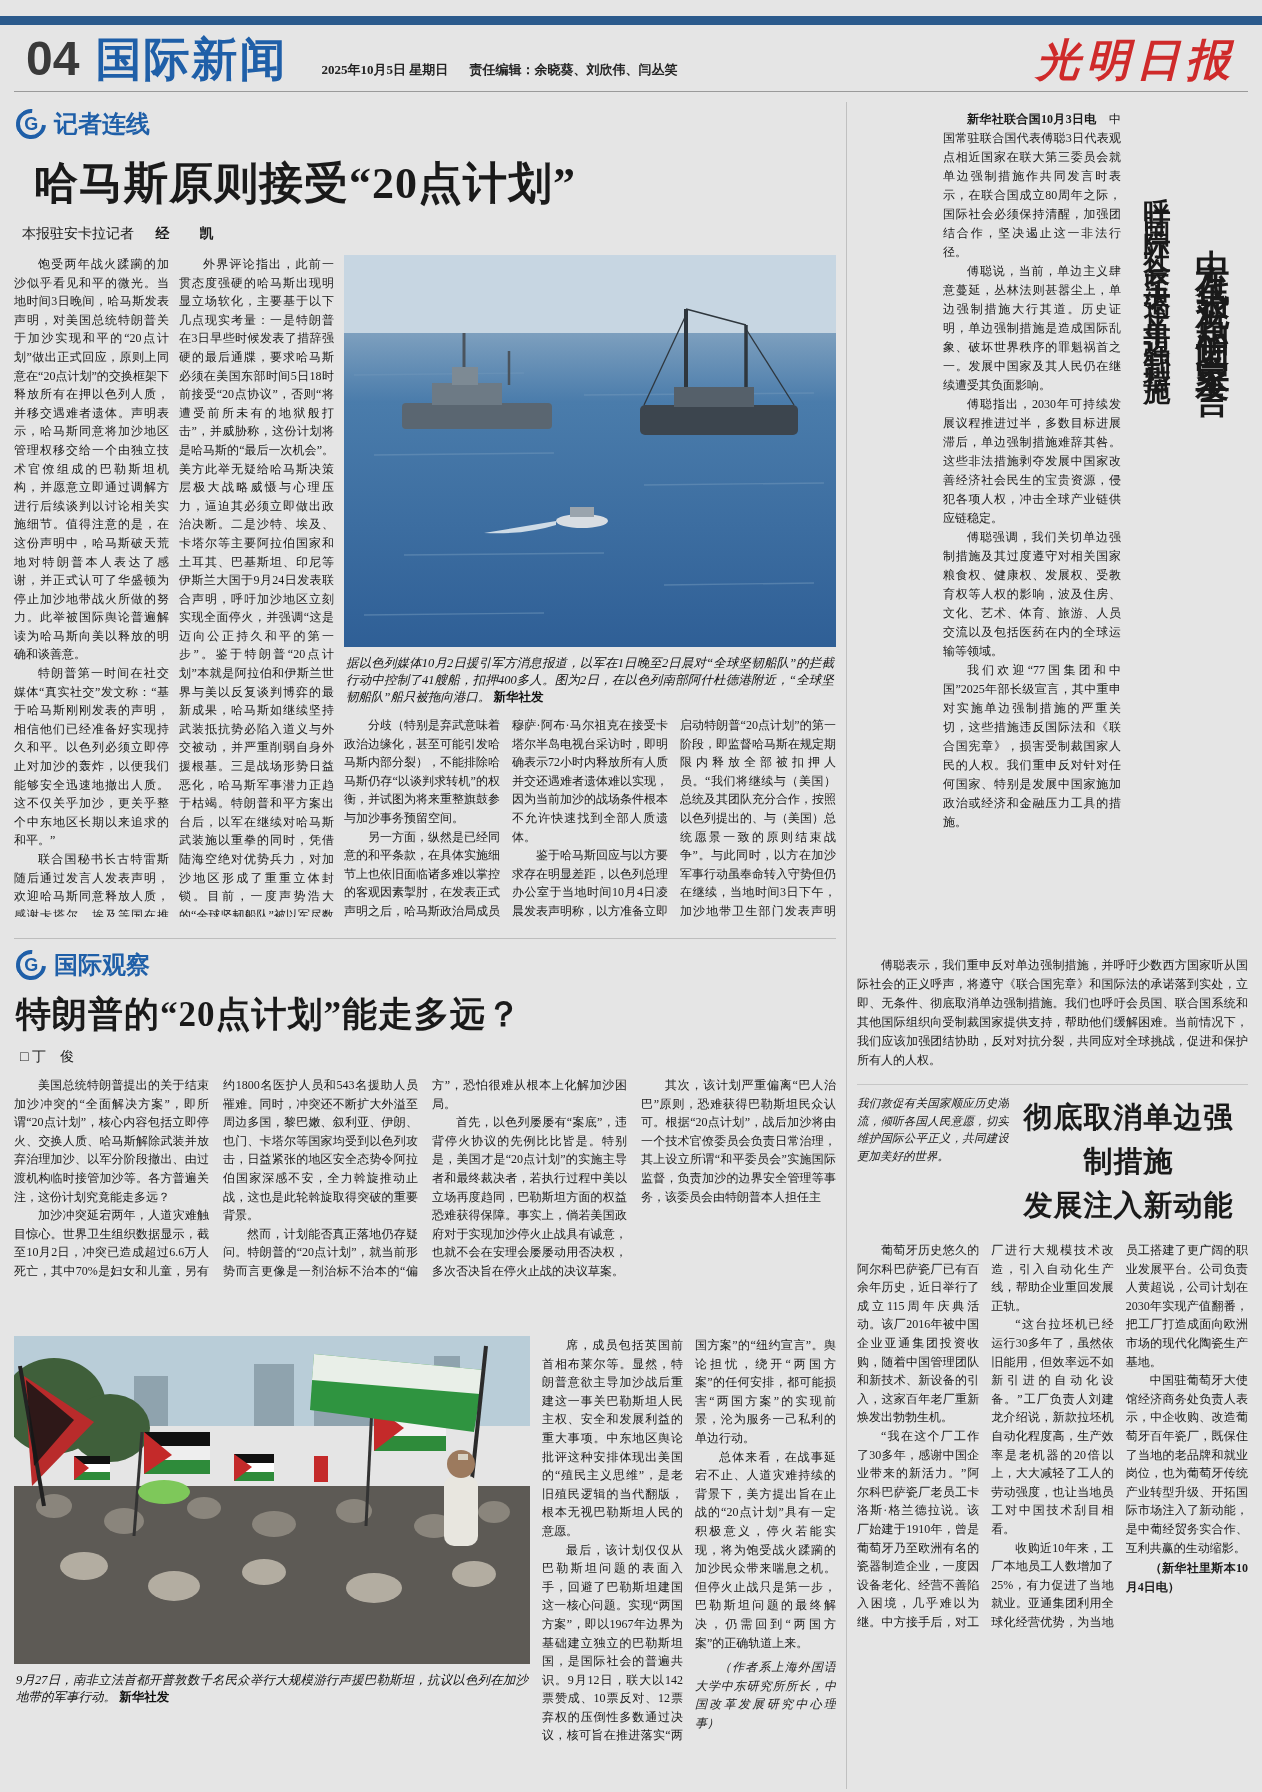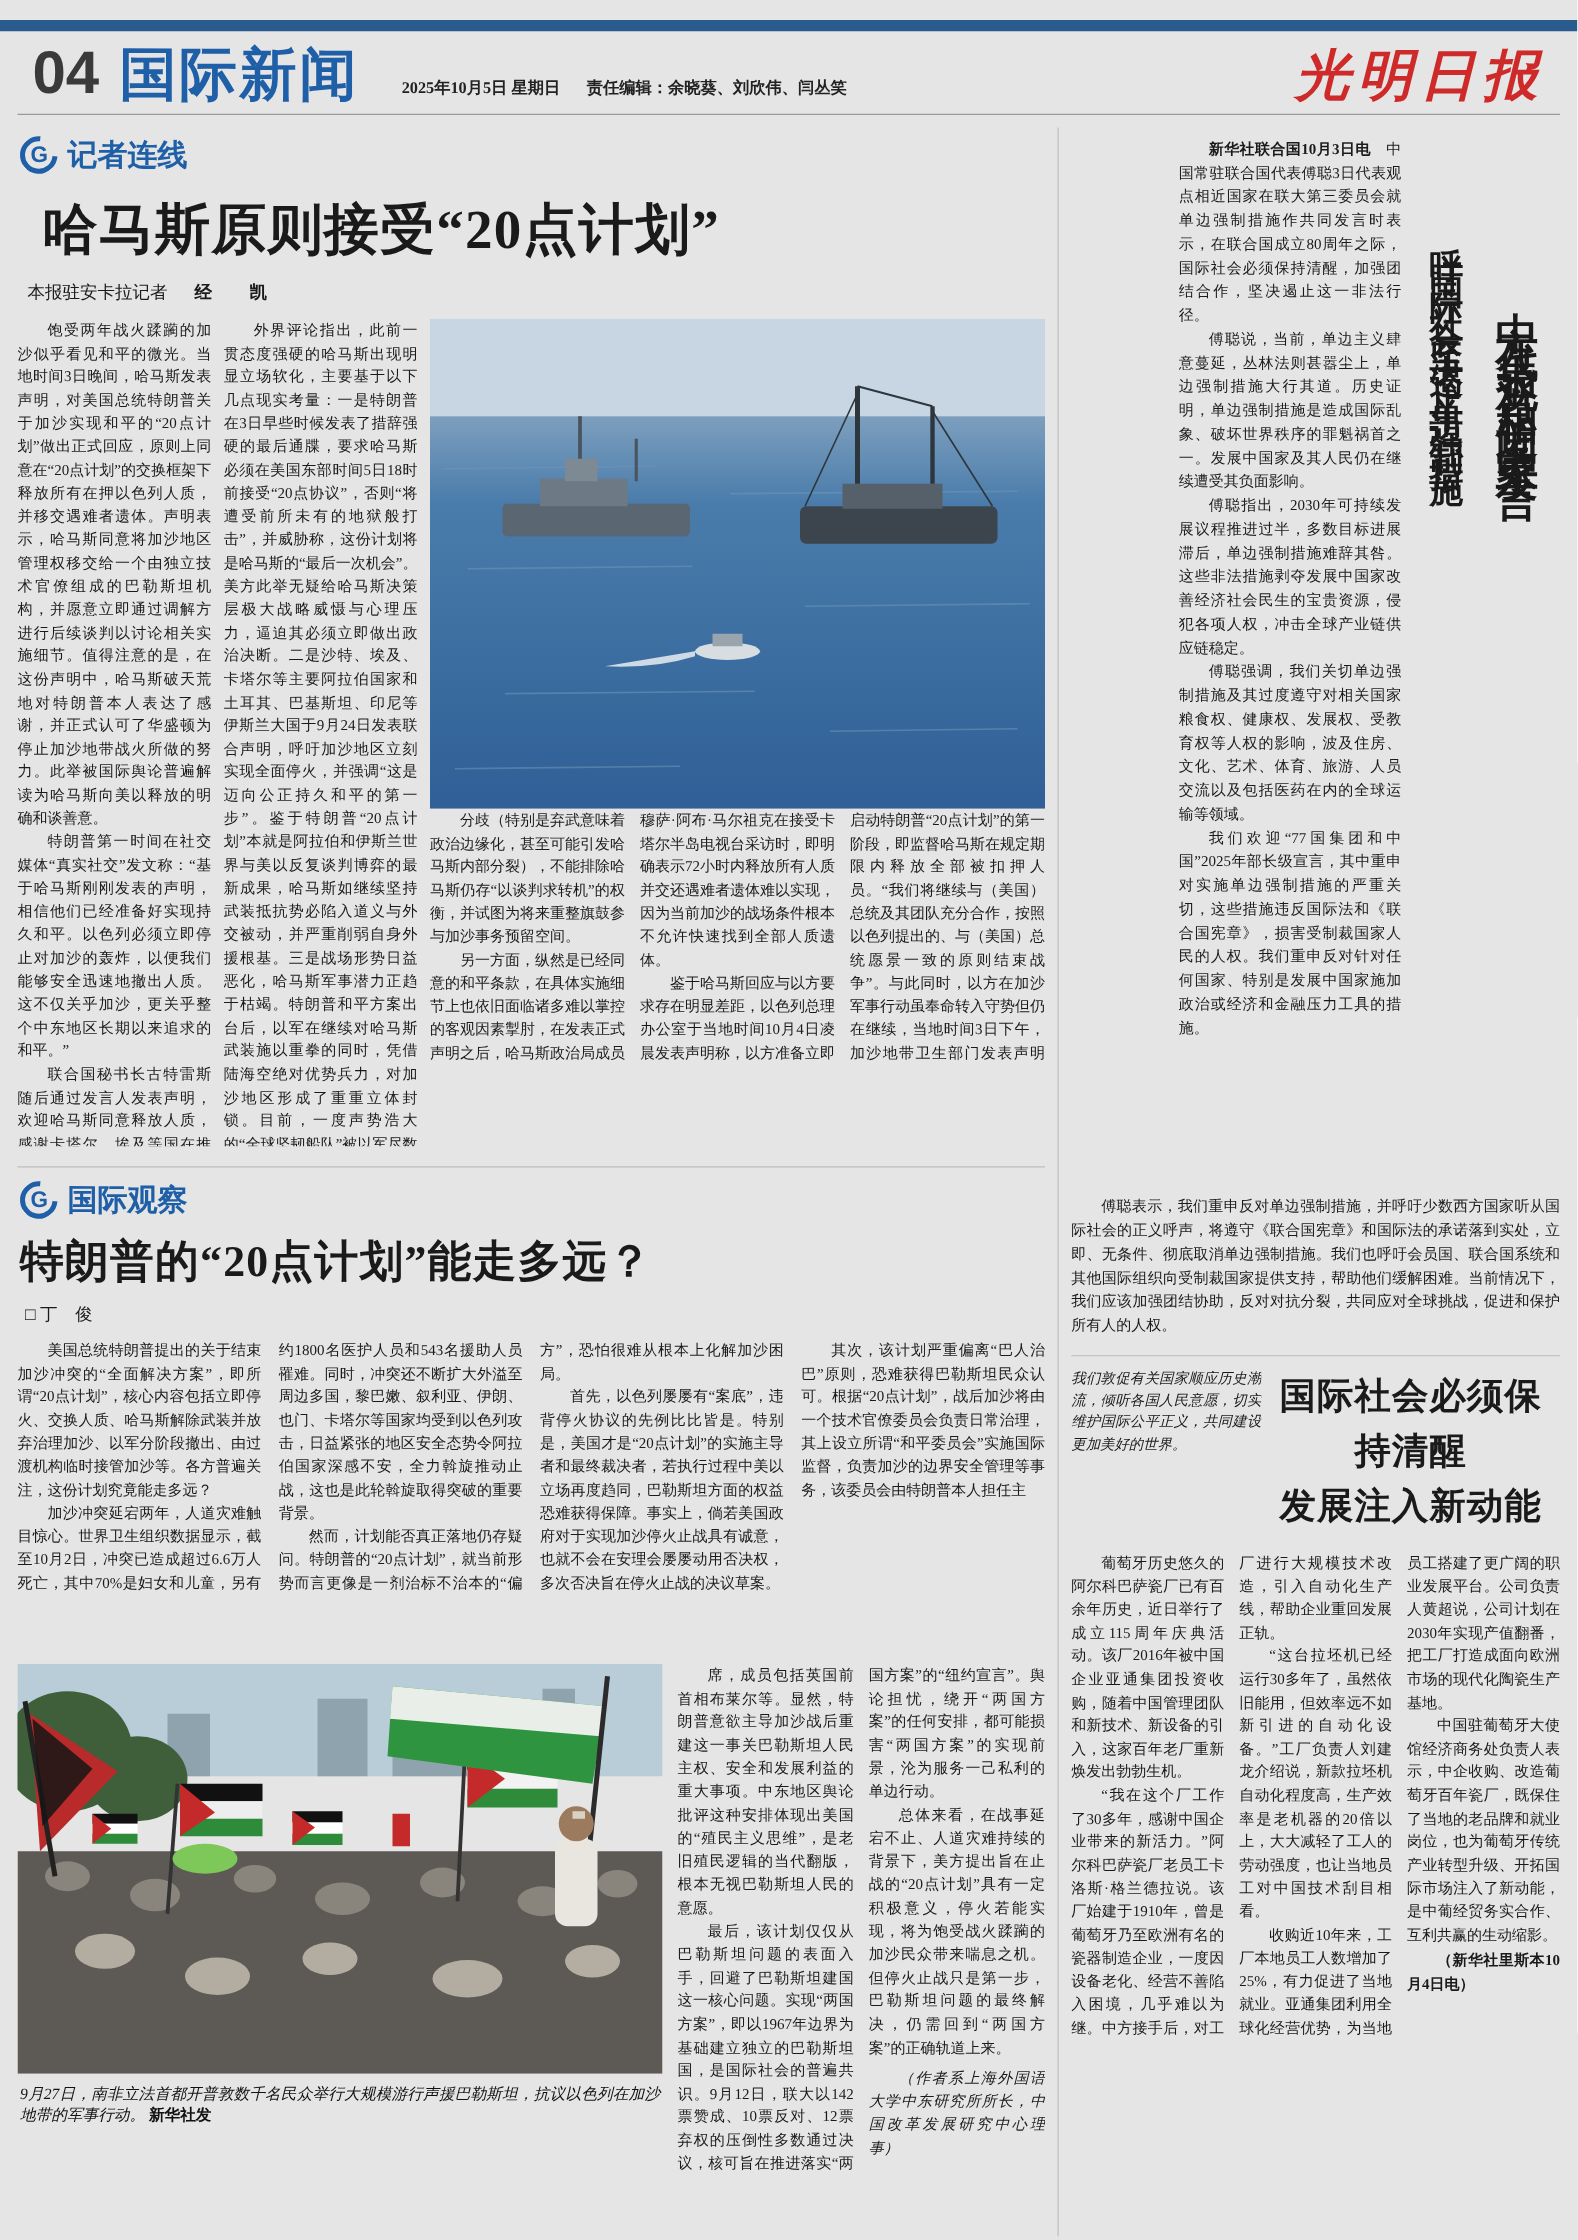--- a/index.html
+++ b/index.html
@@ -148,20 +148,24 @@
                 <line x1="342" y1="60" x2="300" y2="150" stroke="#2e363d" stroke-width="1.3"></line>
                 <line x1="402" y1="74" x2="450" y2="150" stroke="#2e363d" stroke-width="1.3"></line>
               </g>
 
               <g>
                 <ellipse cx="238" cy="266" rx="26" ry="7" fill="#d8dde2"></ellipse>
                 <rect x="226" y="252" width="24" height="10" fill="#9aa4ad"></rect>
                 <path d="M212 270 Q180 280 140 278 L212 266 Z" fill="#e8eef2" opacity="0.85"></path>
               </g>
             </svg>
+            <div class="caption">
+              <span>据以色列媒体10月2日援引军方消息报道，以军在1日晚至2日晨对“全球坚韧船队”的拦截行动中控制了41艘船，扣押400多人。图为2日，在以色列南部阿什杜德港附近，“全球坚韧船队”船只被拖向港口。</span>
+              <b>新华社发</b>
+            </div>
             <div class="below-photo">
               <p>分歧（特别是弃武意味着政治边缘化，甚至可能引发哈马斯内部分裂），不能排除哈马斯仍存“以谈判求转机”的权衡，并试图为将来重整旗鼓参与加沙事务预留空间。</p>
               <p>另一方面，纵然是已经同意的和平条款，在具体实施细节上也依旧面临诸多难以掌控的客观因素掣肘，在发表正式声明之后，哈马斯政治局成员穆萨·阿布·马尔祖克在接受卡塔尔半岛电视台采访时，即明确表示72小时内释放所有人质并交还遇难者遗体难以实现，因为当前加沙的战场条件根本不允许快速找到全部人质遗体。</p>
               <p>鉴于哈马斯回应与以方要求存在明显差距，以色列总理办公室于当地时间10月4日凌晨发表声明称，以方准备立即启动特朗普“20点计划”的第一阶段，即监督哈马斯在规定期限内释放全部被扣押人员。“我们将继续与（美国）总统及其团队充分合作，按照以色列提出的、与（美国）总统愿景一致的原则结束战争”。与此同时，以方在加沙军事行动虽奉命转入守势但仍在继续，当地时间3日下午，加沙地带卫生部门发表声明称，过去24小时又有63名巴勒斯坦人死于战火。</p>
 
             </div>
           </div>
         </div>
       </div>
 
@@ -295,21 +299,21 @@
         </div>
         <p class="sb-wide">傅聪表示，我们重申反对单边强制措施，并呼吁少数西方国家听从国际社会的正义呼声，将遵守《联合国宪章》和国际法的承诺落到实处，立即、无条件、彻底取消单边强制措施。我们也呼吁会员国、联合国系统和其他国际组织向受制裁国家提供支持，帮助他们缓解困难。当前情况下，我们应该加强团结协助，反对对抗分裂，共同应对全球挑战，促进和保护所有人的人权。</p>
       </div>
 
       <div class="sb-rule"></div>
 
       <div>
         <div class="a3-head-row">
           <div class="a3-note">我们敦促有关国家顺应历史潮流，倾听各国人民意愿，切实维护国际公平正义，共同建设更加美好的世界。</div>
           <div class="a3-headline">
-            <div>国际社会必须保持清醒</div>
+            <div>彻底取消单边强制措施</div>
             <div>发展注入新动能</div>
           </div>
         </div>
         <div class="a3-body">
           <p>葡萄牙历史悠久的阿尔科巴萨瓷厂已有百余年历史，近日举行了成立115周年庆典活动。该厂2016年被中国企业亚通集团投资收购，随着中国管理团队和新技术、新设备的引入，这家百年老厂重新焕发出勃勃生机。</p>
           <p>“我在这个厂工作了30多年，感谢中国企业带来的新活力。”阿尔科巴萨瓷厂老员工卡洛斯·格兰德拉说。该厂始建于1910年，曾是葡萄牙乃至欧洲有名的瓷器制造企业，一度因设备老化、经营不善陷入困境，几乎难以为继。中方接手后，对工厂进行大规模技术改造，引入自动化生产线，帮助企业重回发展正轨。</p>
           <p>“这台拉坯机已经运行30多年了，虽然依旧能用，但效率远不如新引进的自动化设备。”工厂负责人刘建龙介绍说，新款拉坯机自动化程度高，生产效率是老机器的20倍以上，大大减轻了工人的劳动强度，也让当地员工对中国技术刮目相看。</p>
           <p>收购近10年来，工厂本地员工人数增加了25%，有力促进了当地就业。亚通集团利用全球化经营优势，为当地员工搭建了更广阔的职业发展平台。公司负责人黄超说，公司计划在2030年实现产值翻番，把工厂打造成面向欧洲市场的现代化陶瓷生产基地。</p>
           <p>中国驻葡萄牙大使馆经济商务处负责人表示，中企收购、改造葡萄牙百年瓷厂，既保住了当地的老品牌和就业岗位，也为葡萄牙传统产业转型升级、开拓国际市场注入了新动能，是中葡经贸务实合作、互利共赢的生动缩影。</p>
           <p class="endnote">（新华社里斯本10月4日电）</p>

